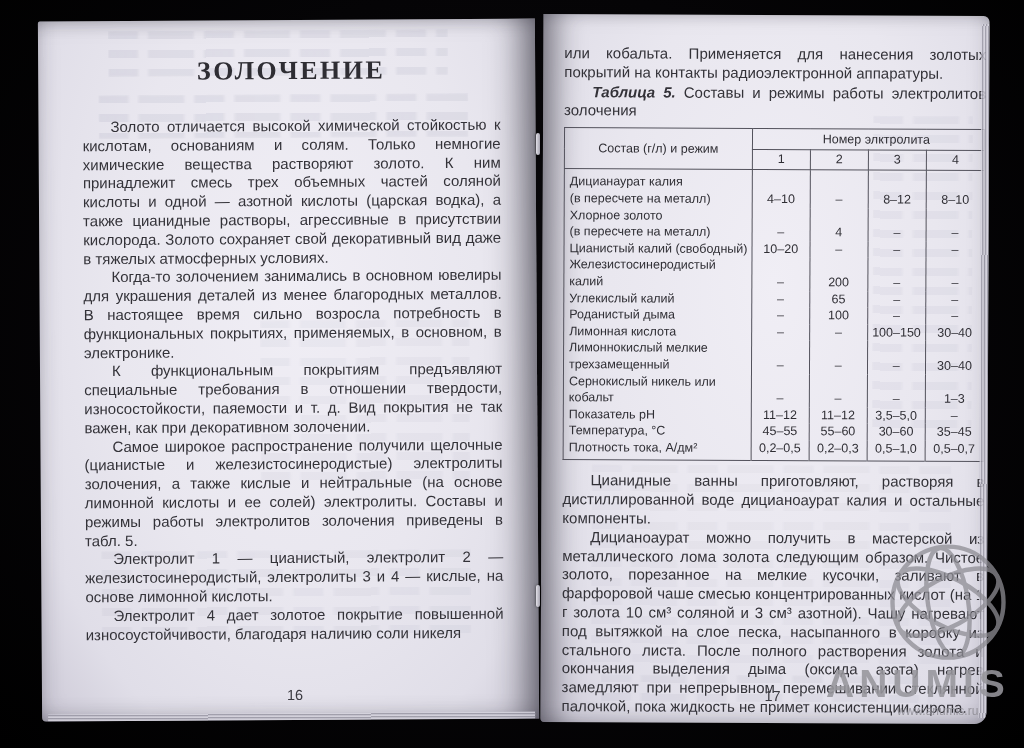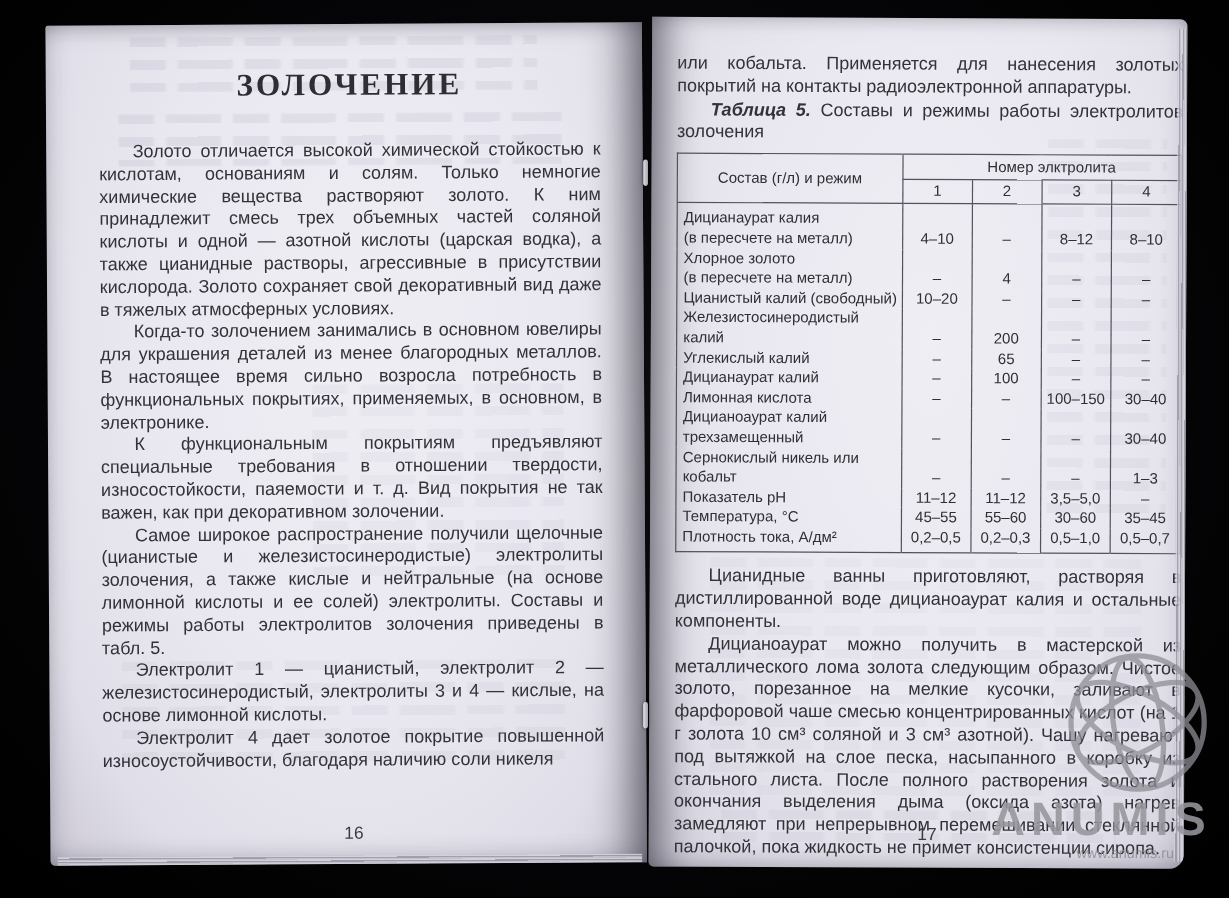--- a/index.html
+++ b/index.html
@@ -153,39 +153,39 @@
               <td class="lbl">
                 <div>Углекислый калий</div>
               </td>
               <td class="val">–</td>
               <td class="val">65</td>
               <td class="val">–</td>
               <td class="val">–</td>
             </tr>
             <tr>
               <td class="lbl">
-                <div>Дицианаурат калий</div>
+                <div>Роданистый дыма</div>
               </td>
               <td class="val">–</td>
               <td class="val">100</td>
               <td class="val">–</td>
               <td class="val">–</td>
             </tr>
             <tr>
               <td class="lbl">
                 <div>Лимонная кислота</div>
               </td>
               <td class="val">–</td>
               <td class="val">–</td>
               <td class="val">100–150</td>
               <td class="val">30–40</td>
             </tr>
             <tr>
               <td class="lbl">
-                <div>Дицианоаурат калий</div>
+                <div>Лимоннокислый мелкие</div>
                 <div>трехзамещенный</div>
               </td>
               <td class="val">–</td>
               <td class="val">–</td>
               <td class="val">–</td>
               <td class="val">30–40</td>
             </tr>
             <tr>
               <td class="lbl">
                 <div>Сернокислый никель или</div>

